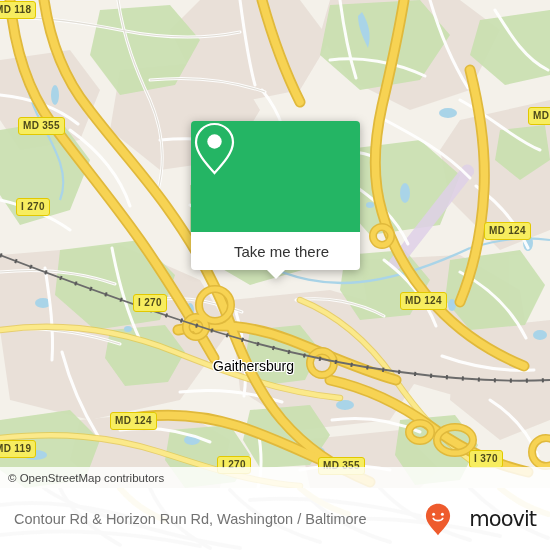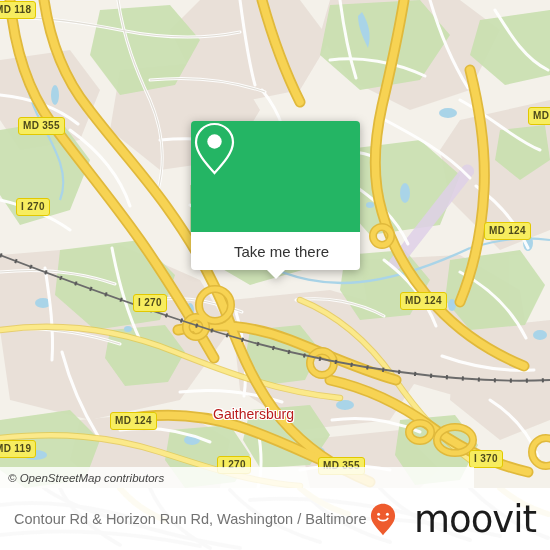--- a/index.html
+++ b/index.html
@@ -27,28 +27,27 @@
     line-height:12px;
     padding:1.5px 4px 2px 4px;
     white-space:nowrap;
     font-family:"Liberation Sans", sans-serif;
     box-sizing:border-box;
   }
 
   
   .place-label{
     position:absolute;
-    color:#b91c1c;
+    color:#000000;
     font-size:14px;
     white-space:nowrap;
     text-shadow:
       1.2px 0 #fff,-1.2px 0 #fff,0 1.2px #fff,0 -1.2px #fff,
       1px 1px #fff,-1px -1px #fff,1px -1px #fff,-1px 1px #fff;
     font-family:"Liberation Sans", sans-serif;
-    margin-top:48px;
   }
 
   
   .popup{
     position:absolute;
     left:191px;top:121px;
     width:169px;
     filter:drop-shadow(0 2px 5px rgba(0,0,0,.30));
   }
   .popup-top{
@@ -75,23 +74,23 @@
     left:50%;bottom:-9px;margin-left:-10px;
     width:0;height:0;
     border-left:10px solid transparent;
     border-right:10px solid transparent;
     border-top:10px solid #ffffff;
   }
 
   
   .attribution{
     position:absolute;left:0;bottom:0;
-    width:474px;height:21px;
+    width:550px;height:21px;
     background:rgba(255,255,255,.82);
-    display:flex;align-items:center;font-style:italic;
+    display:flex;align-items:center;
   }
   .attribution span{
     color:#444;
     font-size:11.5px;
     padding-left:8px;
     font-family:"Liberation Sans", sans-serif;
   }
 
   
   .footer{
@@ -116,21 +115,21 @@
     color:#737373;
     font-size:14.5px;
     line-height:20px;
     max-width:355px;
     font-family:"Liberation Sans", sans-serif;
   }
   .brand{display:flex;align-items:center;gap:2px;}
   .brand-pin{width:26px;height:33px;display:block;}
   .brand-word{
     color:#1b1b1b;
-    font-size:37px;
+    font-size:21px;
     line-height:33px;
     letter-spacing:-1px;
     font-family:"DejaVu Sans", sans-serif;
     font-weight:500;
     margin-left:16px;
   }
 </style>
 </head>
 <body>
 

